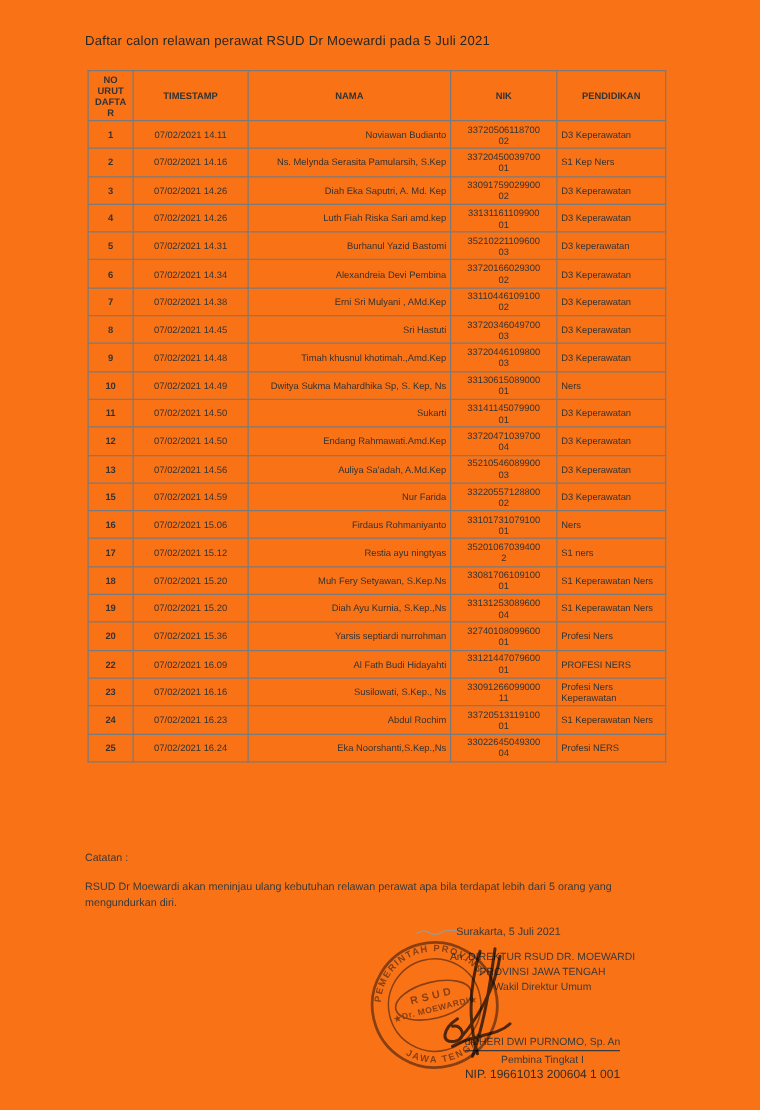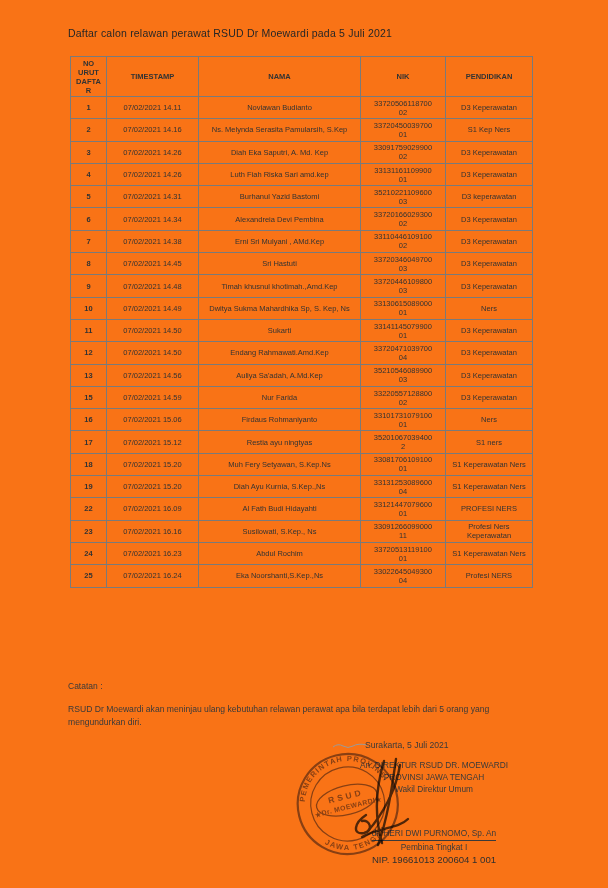--- a/index.html
+++ b/index.html
@@ -39,23 +39,23 @@
     font-weight: bold;
     text-align: center;
     height: 40px;
     padding: 1px 4px;
     word-break: break-word;
     color: #333;
   }
   table.roster td { height: 22.3px; padding: 1px 3px; color: #333; }
   td.c-no { text-align: center; font-weight: bold; }
   td.c-ts { text-align: center; }
-  td.c-nama { text-align: center; padding-left: 5px; }
+  td.c-nama { text-align: right; padding-left: 5px; }
   td.c-nik { text-align: center; }
-  td.c-pend { text-align: center; }
+  td.c-pend { }
   .nik-line { display: block; text-align: center; }
   .notes-label { position: absolute; left: 68px; top: 681px; font-size: 8.5px; color: #3a3a3a; }
   .notes-body {
     position: absolute; left: 68px; top: 703px; width: 478px;
     font-size: 8.6px; line-height: 13px; color: #3a3a3a;
   }
   .place-date { position: absolute; left: 365px; top: 740px; font-size: 8.6px; color: #3a3a3a; }
   .dash-squiggle { position: absolute; left: 332px; top: 742px; }
   .sig-block {
     position: absolute; left: 330px; top: 759px; width: 208px;
@@ -301,20 +301,30 @@
           <td class="c-no">19</td>
           <td class="c-ts">07/02/2021 15.20</td>
           <td class="c-nama">Diah Ayu Kurnia, S.Kep.,Ns</td>
           <td class="c-nik">
             <span class="nik-line">33131253089600</span>
             <span class="nik-line">04</span>
           </td>
           <td class="c-pend">S1 Keperawatan Ners</td>
         </tr>
 
+        <tr>
+          <td class="c-no">20</td>
+          <td class="c-ts">07/02/2021 15.36</td>
+          <td class="c-nama">Yarsis septiardi nurrohman</td>
+          <td class="c-nik">
+            <span class="nik-line">32740108099600</span>
+            <span class="nik-line">01</span>
+          </td>
+          <td class="c-pend">Profesi Ners</td>
+        </tr>
 
 
         <tr>
           <td class="c-no">22</td>
           <td class="c-ts">07/02/2021 16.09</td>
           <td class="c-nama">Al Fath Budi Hidayahti</td>
           <td class="c-nik">
             <span class="nik-line">33121447079600</span>
             <span class="nik-line">01</span>
           </td>

